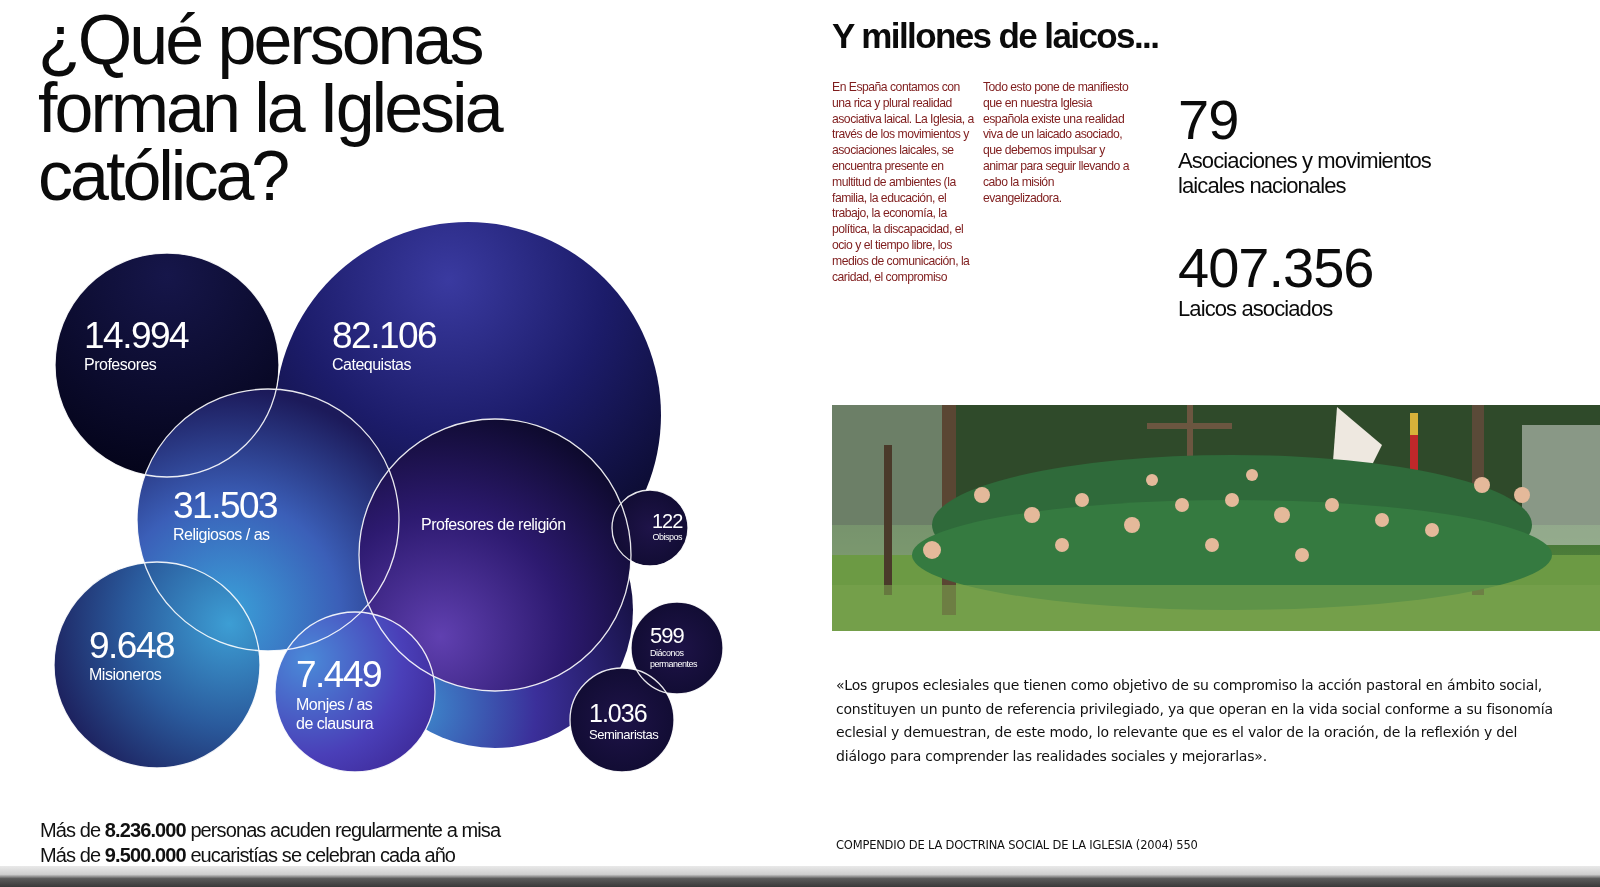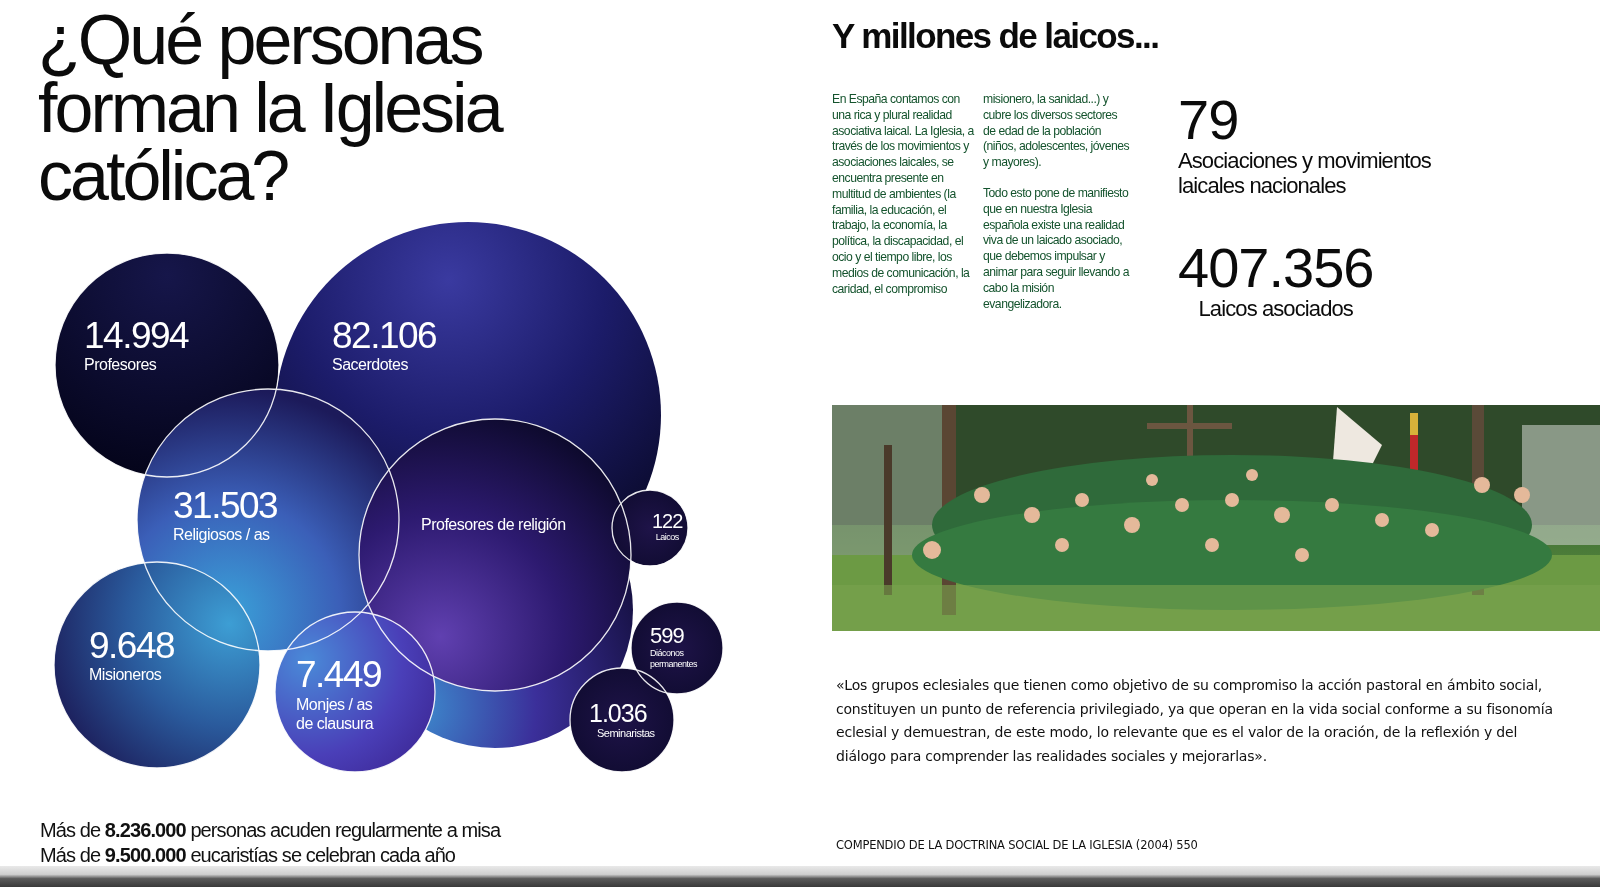--- a/index.html
+++ b/index.html
@@ -21,22 +21,22 @@
   .totals {
     position: absolute; left: 40px; top: 818px; font-size: 20px; line-height: 25px;
     letter-spacing: -0.9px; color: #111;
   }
   .totals b { font-weight: 700; }
 
   .r-title {
     position: absolute; left: 832px; top: 16px; font-size: 35px; letter-spacing: -1.6px; color: #0b0b0b;
   }
   .r-col {
-    position: absolute; top: 92px; width: 148px; font-size: 12.2px; line-height: 15.8px;
-    letter-spacing: -0.5px; color: #14532d;
+    position: absolute; top: 80px; width: 148px; font-size: 12.2px; line-height: 15.8px;
+    letter-spacing: -0.5px; color: #7f1d1d;
   }
   .r-col p + p { margin-top: 15px; }
 
   .stat { position: absolute; left: 1178px; color: #0b0b0b; }
   .stat .num { font-size: 56px; line-height: 56px; letter-spacing: -1px; font-weight: 400; }
   .stat .cap { font-size: 22px; line-height: 25px; letter-spacing: -0.9px; }
 
   .photo {
     position: absolute; left: 832px; top: 405px; width: 768px; height: 226px; overflow: hidden;
     background: linear-gradient(180deg, #33552d 0%, #3e6a34 40%, #4e7f3a 70%, #6e9a4a 100%);
@@ -129,78 +129,77 @@
       <circle cx="622" cy="720" r="52"></circle>
     </g>
   </svg>
 
   <div class="blabel" style="left:84px;top:116px;">
     <span class="num" style="font-size:37px;line-height:40px;">14.994</span>
     <span class="cap" style="font-size:16px;">Profesores</span>
   </div>
   <div class="blabel" style="left:332px;top:116px;">
     <span class="num" style="font-size:37px;line-height:40px;">82.106</span>
-    <span class="cap" style="font-size:16px;">Sacerdotes</span>
+    <span class="cap" style="font-size:16px;">Catequistas</span>
   </div>
   <div class="blabel" style="left:173px;top:286px;">
     <span class="num" style="font-size:37px;line-height:40px;">31.503</span>
     <span class="cap" style="font-size:16px;">Religiosos / as</span>
   </div>
   <div class="blabel" style="left:421px;top:316px;">
     <span class="cap" style="font-size:16px;">Profesores de religión</span>
   </div>
   <div class="blabel" style="left:640px;top:310px;text-align:center;margin-left:12px;">
     <span class="num" style="font-size:20px;line-height:22px;letter-spacing:-1px;">122</span>
-    <span class="cap" style="font-size:9px;">Laicos</span>
+    <span class="cap" style="font-size:9px;">Obispos</span>
   </div>
   <div class="blabel" style="left:89px;top:426px;">
     <span class="num" style="font-size:37px;line-height:40px;">9.648</span>
     <span class="cap" style="font-size:16px;">Misioneros</span>
   </div>
   <div class="blabel" style="left:296px;top:455px;">
     <span class="num" style="font-size:37px;line-height:40px;">7.449</span>
     <span class="cap" style="font-size:16px;line-height:19px;">Monjes / as</span>
     <span class="cap" style="font-size:16px;line-height:19px;">de clausura</span>
   </div>
   <div class="blabel" style="left:650px;top:424px;">
     <span class="num" style="font-size:22px;line-height:24px;letter-spacing:-1px;">599</span>
     <span class="cap" style="font-size:9px;line-height:11px;">Diáconos</span>
     <span class="cap" style="font-size:9px;line-height:11px;">permanentes</span>
   </div>
   <div class="blabel" style="left:589px;top:500px;">
     <span class="num" style="font-size:25px;line-height:27px;letter-spacing:-1px;">1.036</span>
-    <span class="cap" style="font-size:11px;margin-left:8px;">Seminaristas</span>
+    <span class="cap" style="font-size:13px;">Seminaristas</span>
   </div>
 </div>
 
 <div class="totals">
   <div>
     <span>Más de </span><b>8.236.000</b><span> personas acuden regularmente a misa</span>
   </div>
   <div>
     <span>Más de </span><b>9.500.000</b><span> eucaristías se celebran cada año</span>
   </div>
 </div>
 
 <h2 class="r-title">Y millones de laicos...</h2>
 
 <div class="r-col" style="left:832px;">
   <p>En España contamos con una rica y plural realidad asociativa laical. La Iglesia, a través de los movimientos y asociaciones laicales, se encuentra presente en multitud de ambientes (la familia, la educación, el trabajo, la economía, la política, la discapacidad, el ocio y el tiempo libre, los medios de comunicación, la caridad, el compromiso</p>
 </div>
 <div class="r-col" style="left:983px;">
-  <p>misionero, la sanidad...) y cubre los diversos sectores de edad de la población (niños, adolescentes, jóvenes y mayores).</p>
   <p>Todo esto pone de manifiesto que en nuestra Iglesia española existe una realidad viva de un laicado asociado, que debemos impulsar y animar para seguir llevando a cabo la misión evangelizadora.</p>
 </div>
 
 <div class="stat" style="top:92px;">
   <div class="num">79</div>
   <div class="cap">Asociaciones y movimientos</div>
   <div class="cap">laicales nacionales</div>
 </div>
-<div class="stat" style="top:240px;text-align:center;">
+<div class="stat" style="top:240px;">
   <div class="num">407.356</div>
   <div class="cap">Laicos asociados</div>
 </div>
 
 <div class="photo" title="Foto de grupo de laicos con camisetas verdes al aire libre, con una cruz y banderas">
   <svg width="768" height="226" viewBox="0 0 768 226">
     <rect x="0" y="0" width="768" height="120" fill="#2f4a2a"></rect>
     <rect x="0" y="0" width="110" height="170" fill="#a9b3a3" opacity="0.5"></rect>
     <rect x="690" y="20" width="78" height="120" fill="#c6cdc4" opacity="0.6"></rect>
     <rect x="0" y="150" width="768" height="76" fill="#6c9a44"></rect>

